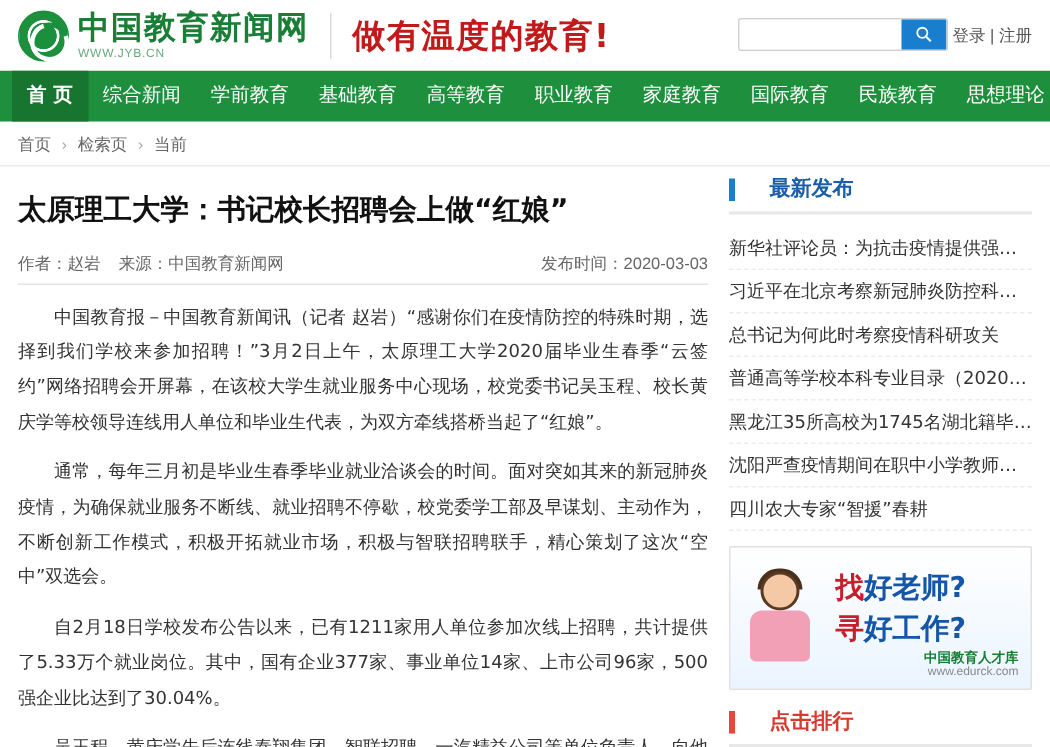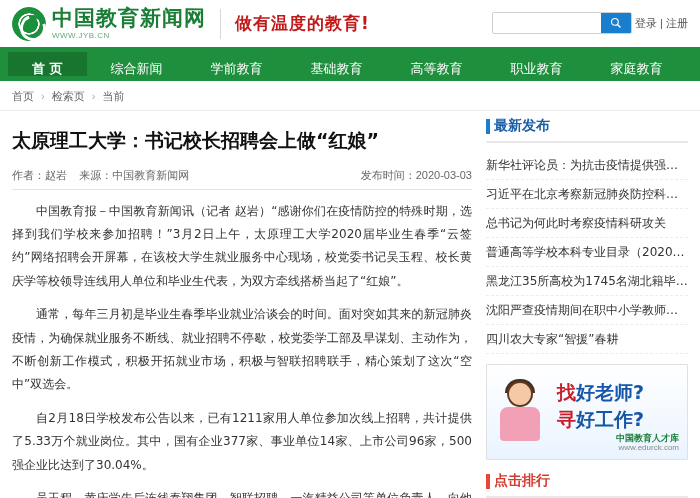--- a/index.html
+++ b/index.html
@@ -35,21 +35,21 @@
   .logo-text { line-height:1; }
   .logo-cn {
     font-size:21px; font-weight:bold; color:#1a7e36; letter-spacing:1px;
     font-family:"DejaVu Sans", sans-serif;
   }
   .logo-url { font-size:8px; color:#6aa97f; letter-spacing:0.5px; margin-top:3px;}
   .slogan-divider{
     width:1px; height:30px; background:#d8d8d8; margin:0 14px;
   }
   .slogan {
-    font-size:17px; color:#c01a1a; font-weight:bold; letter-spacing:1px;
+    font-size:22px; color:#c01a1a; font-weight:bold; letter-spacing:1px;
     font-family:"DejaVu Sans", sans-serif;
   }
   .header-right{
     position:absolute; right:12px; top:12px; display:flex; align-items:center; gap:3px;
   }
   .search-box{
     display:flex; align-items:center; border:1px solid #cfcfcf; height:22px; width:140px;
     border-radius:2px; overflow:hidden; background:#fff;
   }
   .search-box input{
@@ -62,21 +62,21 @@
   }
   .search-btn svg{ width:12px; height:12px; }
   .login-links{ font-size:11px; color:#555; white-space:nowrap;}
   
   .nav {
     height:34px; background:#1e8f3d;
     display:flex; align-items:center; padding:0 8px;
     color:#fff; font-size:13px;
   }
   .nav-item{
-    padding:0 24px; height:24px; line-height:34px; cursor:pointer; white-space:nowrap;
+    padding:0 10px; height:34px; line-height:34px; cursor:pointer; white-space:nowrap;
     font-family:"DejaVu Sans", sans-serif;
   }
   .nav-item.active{ background:#17752f; font-weight:bold; }
   
   .breadcrumb{
     font-size:11px; color:#666; padding:8px 12px 6px 12px;
     border-bottom:1px solid #ececec;
   }
   .breadcrumb span{ margin-right:4px;text-align:center; }
   .breadcrumb .sep{ color:#aaa; }
@@ -94,21 +94,21 @@
     display:flex; justify-content:space-between; font-size:11px; color:#666;
     padding-bottom:6px; border-bottom:1px solid #e4e4e4;
   }
   .article-body{ margin-top:10px; }
   .article-body p{
     font-size:12px; line-height:1.95; color:#333; margin:0 0 10px 0; text-align:justify;
     text-indent:2em; font-family:"DejaVu Sans", sans-serif;
   }
   
   .panel-head{
-    display:flex; align-items:center; gap:4px; border-bottom:2px solid #e8e8e8;
+    display:flex; align-items:center; gap:23px; border-bottom:2px solid #e8e8e8;
     padding-bottom:6px; margin-bottom:8px;
   }
   .panel-bar{ width:4px; height:15px; background:#1a7ecf; }
   .panel-title{ font-size:14px; font-weight:bold; color:#1a5fa8; font-family:"DejaVu Sans", sans-serif;}
   .news-list{ list-style:none; margin:0; padding:0; }
   .news-list li{
     font-size:12px; color:#333; line-height:1.5; padding:5px 0 5px 0;
     border-bottom:1px dashed #ececec; cursor:pointer;
     font-family:"DejaVu Sans", sans-serif;
     overflow:hidden; text-overflow:ellipsis; white-space:nowrap;

